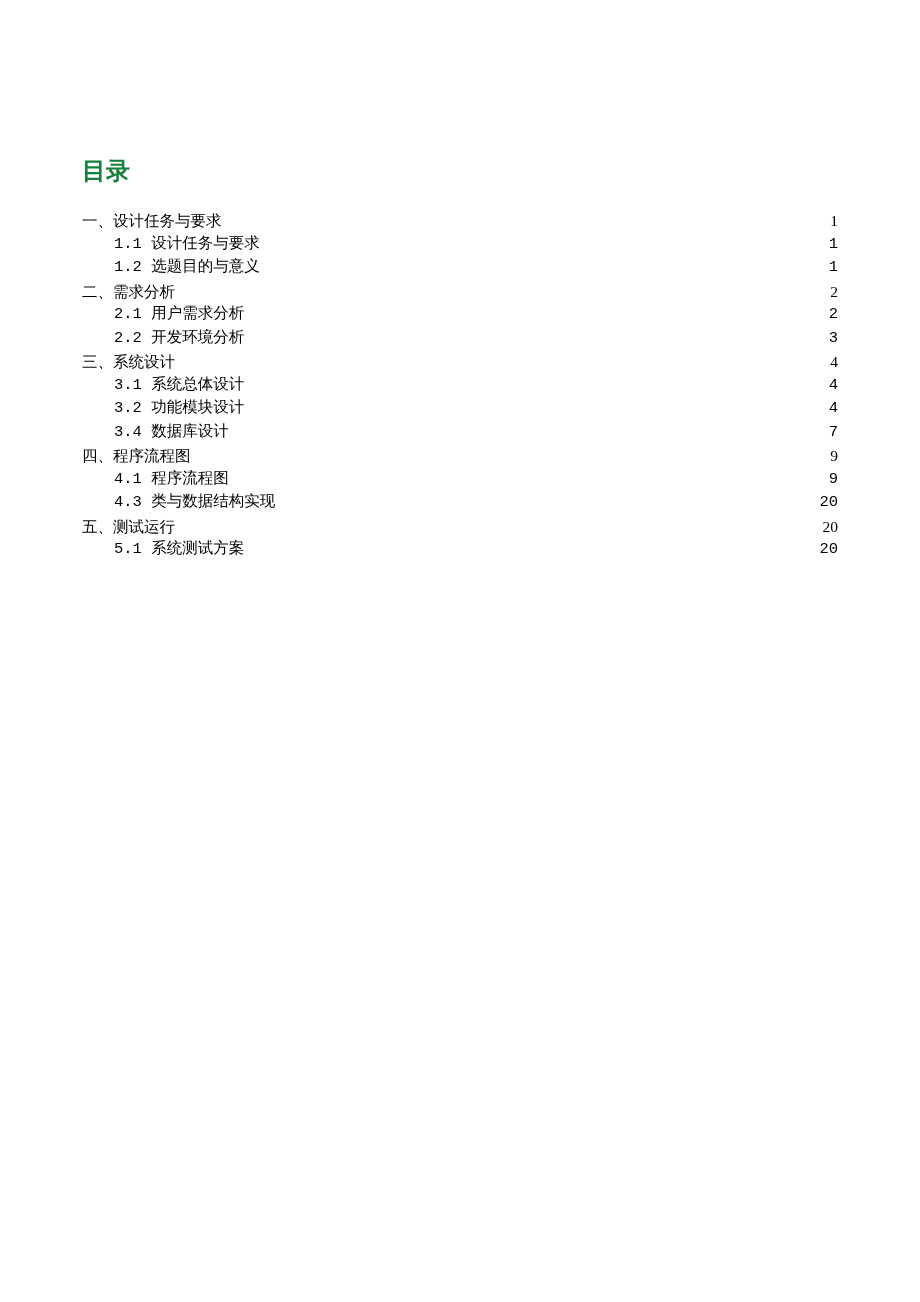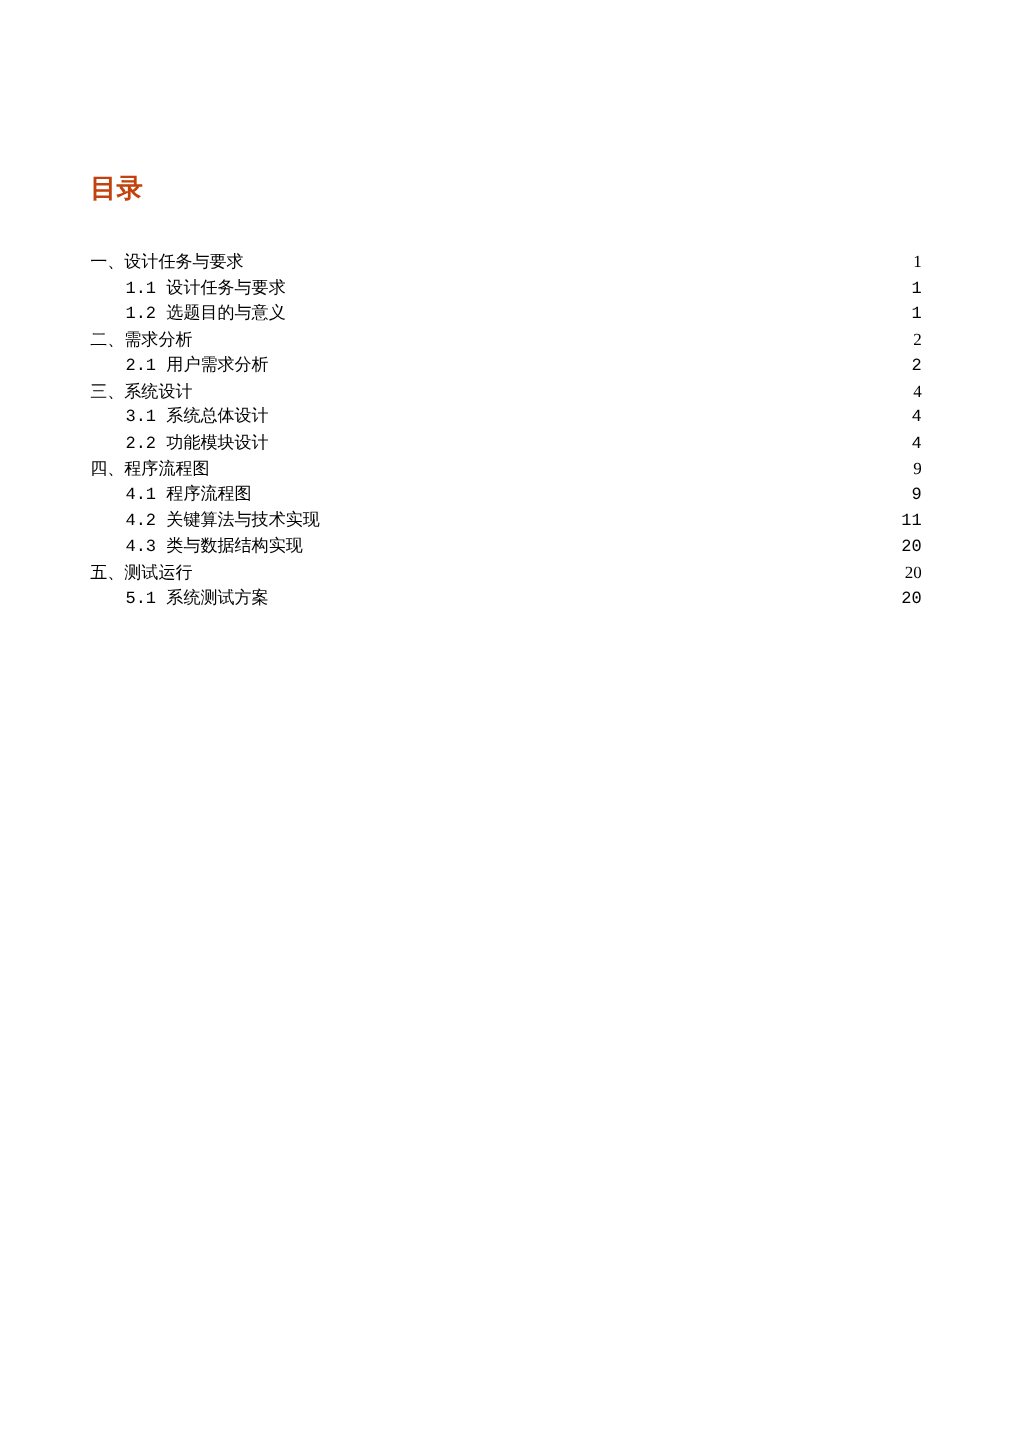--- a/index.html
+++ b/index.html
@@ -8,24 +8,24 @@
       box-sizing: border-box;
     }
     body {
       width: 920px;
       height: 1302px;
       background: #ffffff;
       font-family: "SimSun", "宋体", serif;
       padding: 155px 82px 0 82px;
     }
     .toc-title {
-      color: #c2410c;
+      color: #15803d;
       font-size: 24px;
       font-weight: bold;
-      margin-bottom: 40px;
+      margin-bottom: 22px;
       font-family: "SimHei", "黑体", sans-serif;
     }
     .toc-entry {
       display: flex;
       align-items: flex-start;
       font-size: 15.5px;
       line-height: 23.5px;
       color: #000000;
       white-space: nowrap;
     }
@@ -82,49 +82,54 @@
     <div class="toc-entry level-1">
       <span class="toc-label">二、需求分析</span>
       <span class="toc-leader"></span>
       <span class="toc-page">2</span>
     </div>
     <div class="toc-entry level-2">
       <span class="toc-label">2.1  用户需求分析</span>
       <span class="toc-leader"></span>
       <span class="toc-page">2</span>
     </div>
+    <div class="toc-entry level-2">
+      <span class="toc-label">2.2  开发环境分析</span>
+      <span class="toc-leader"></span>
+      <span class="toc-page">3</span>
+    </div>
     <div class="toc-entry level-1">
       <span class="toc-label">三、系统设计</span>
       <span class="toc-leader"></span>
       <span class="toc-page">4</span>
     </div>
     <div class="toc-entry level-2">
       <span class="toc-label">3.1  系统总体设计</span>
       <span class="toc-leader"></span>
       <span class="toc-page">4</span>
     </div>
     <div class="toc-entry level-2">
-      <span class="toc-label">2.2  功能模块设计</span>
+      <span class="toc-label">3.2  功能模块设计</span>
       <span class="toc-leader"></span>
       <span class="toc-page">4</span>
+    </div>
+    <div class="toc-entry level-2">
+      <span class="toc-label">3.4  数据库设计</span>
+      <span class="toc-leader"></span>
+      <span class="toc-page">7</span>
     </div>
     <div class="toc-entry level-1">
       <span class="toc-label">四、程序流程图</span>
       <span class="toc-leader"></span>
       <span class="toc-page">9</span>
     </div>
     <div class="toc-entry level-2">
       <span class="toc-label">4.1  程序流程图</span>
       <span class="toc-leader"></span>
       <span class="toc-page">9</span>
-    </div>
-    <div class="toc-entry level-2">
-      <span class="toc-label">4.2  关键算法与技术实现</span>
-      <span class="toc-leader"></span>
-      <span class="toc-page">11</span>
     </div>
     <div class="toc-entry level-2">
       <span class="toc-label">4.3  类与数据结构实现</span>
       <span class="toc-leader"></span>
       <span class="toc-page">20</span>
     </div>
     <div class="toc-entry level-1">
       <span class="toc-label">五、测试运行</span>
       <span class="toc-leader"></span>
       <span class="toc-page">20</span>

